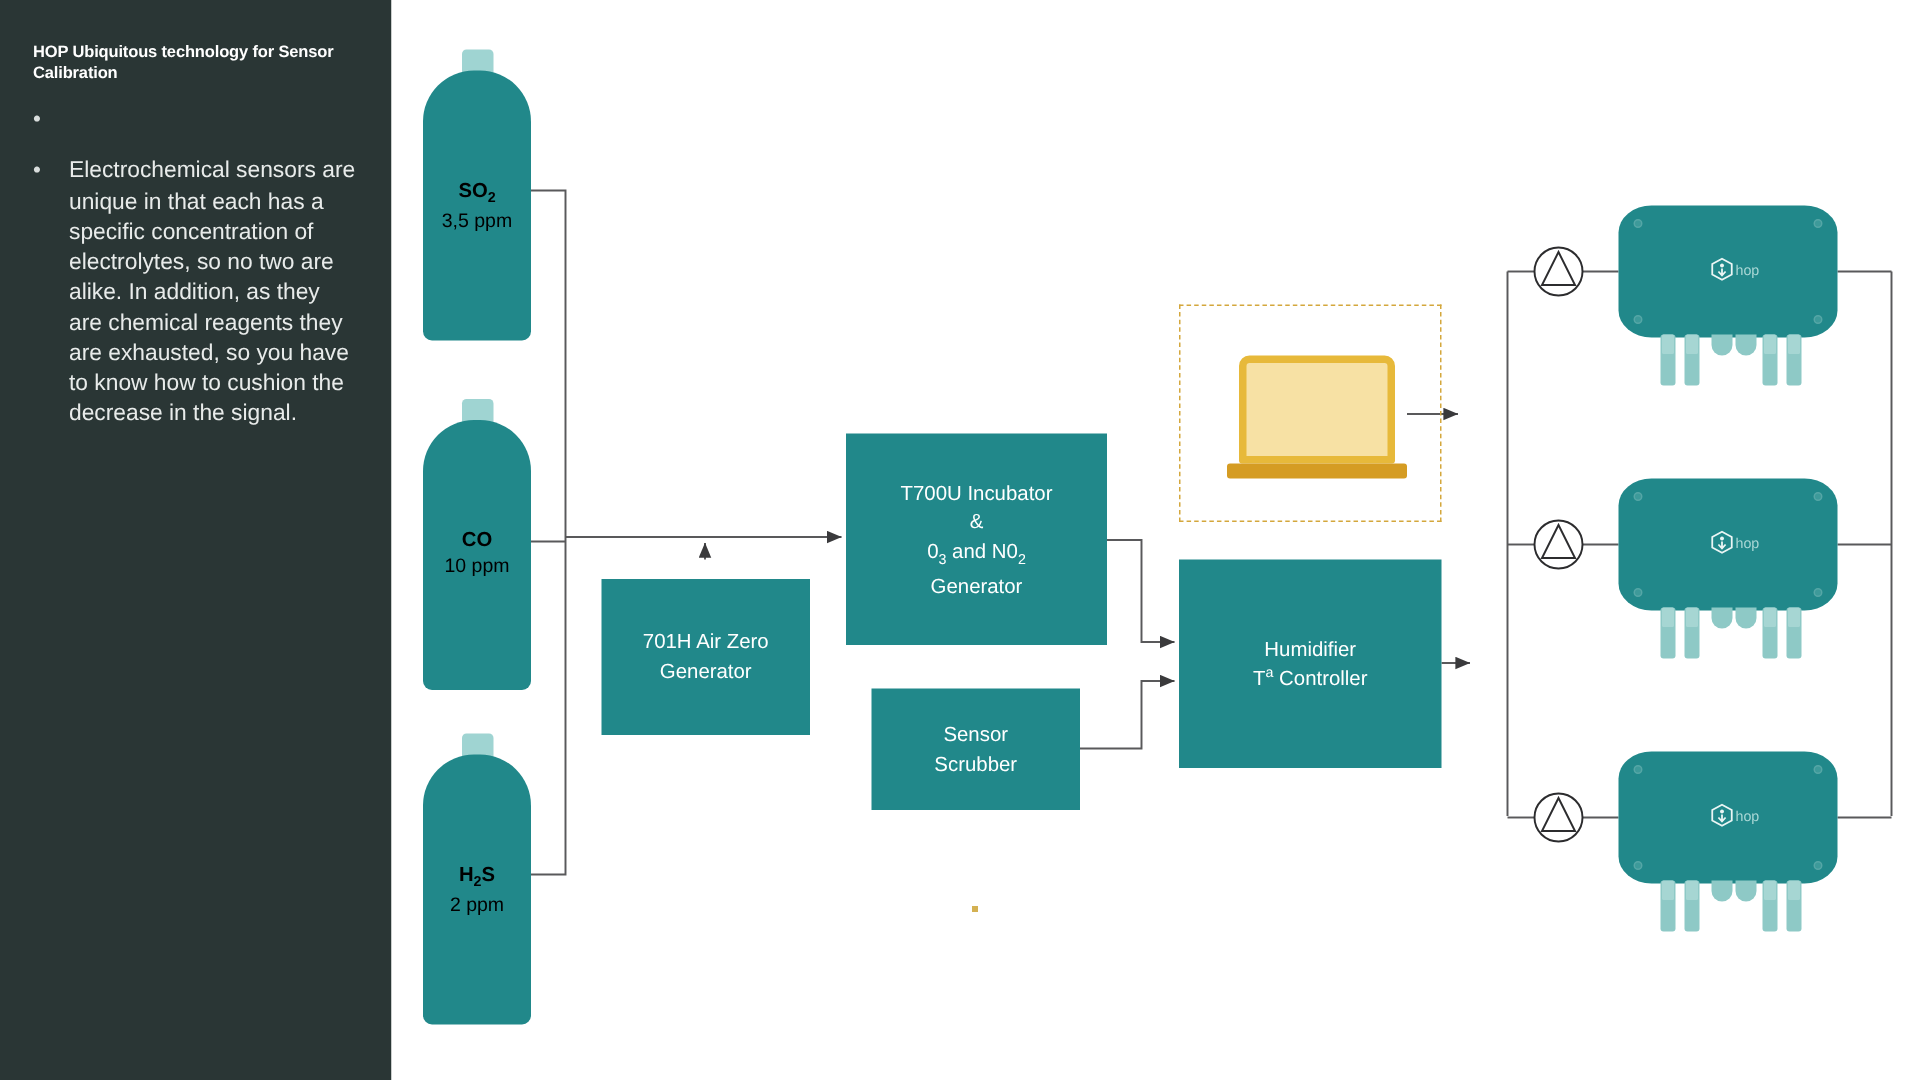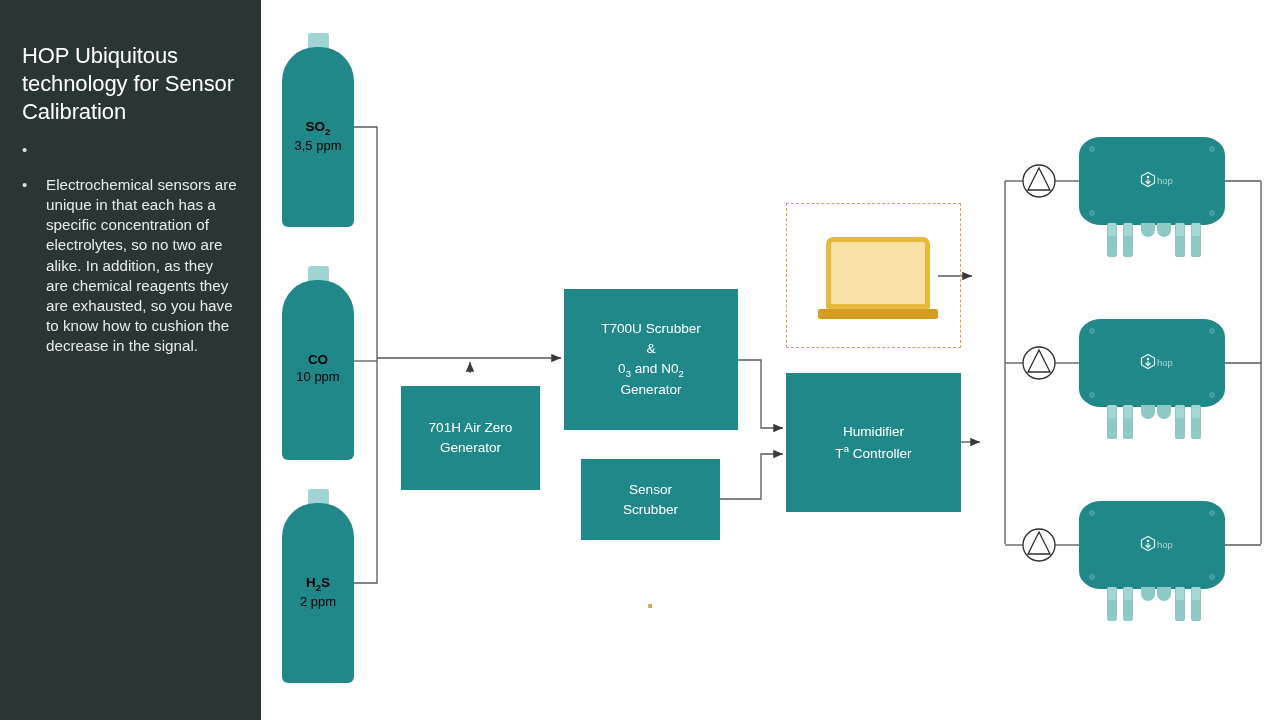--- a/index.html
+++ b/index.html
@@ -20,24 +20,24 @@
     position: absolute;
     left: 0; top: 0;
     width: 261px;
     height: 720px;
     background: #2a3635;
     box-sizing: border-box;
     padding: 28px 22px 10px 22px;
   }
   #side-title {
     color: #ffffff;
-    font-size: 22px;
-    font-weight: normal;
+    font-size: 11px;
+    font-weight: bold;
     line-height: 1.28;
-    margin: 14px 0 14px 0;
+    margin: 0 0 14px 0;
     letter-spacing: -0.1px;
   }
   .bullet-row {
     display: flex;
     margin-bottom: 14px;
   }
   .bullet-dot {
     color: #d9dedd;
     font-size: 15px;
     line-height: 1.35;
@@ -304,21 +304,21 @@
       <span class="cyl-name">H<sub>2</sub>S</span>
       <span class="cyl-conc">2 ppm</span>
     </div>
   </div>
 
   <div class="pbox" style="left:140px; top:386px; width:139px; height:104px;">
     <span>701H Air Zero Generator</span>
   </div>
 
   <div class="pbox" style="left:303px; top:289px; width:174px; height:141px; flex-direction:column;">
-    <span>T700U Scrubber</span>
+    <span>T700U Incubator</span>
     <span>&amp;</span>
     <span>0<sub>3</sub> and N0<sub>2</sub></span>
     <span>Generator</span>
   </div>
 
   <div class="pbox" style="left:320px; top:459px; width:139px; height:81px; flex-direction:column;">
     <span>Sensor</span>
     <span>Scrubber</span>
   </div>
 

